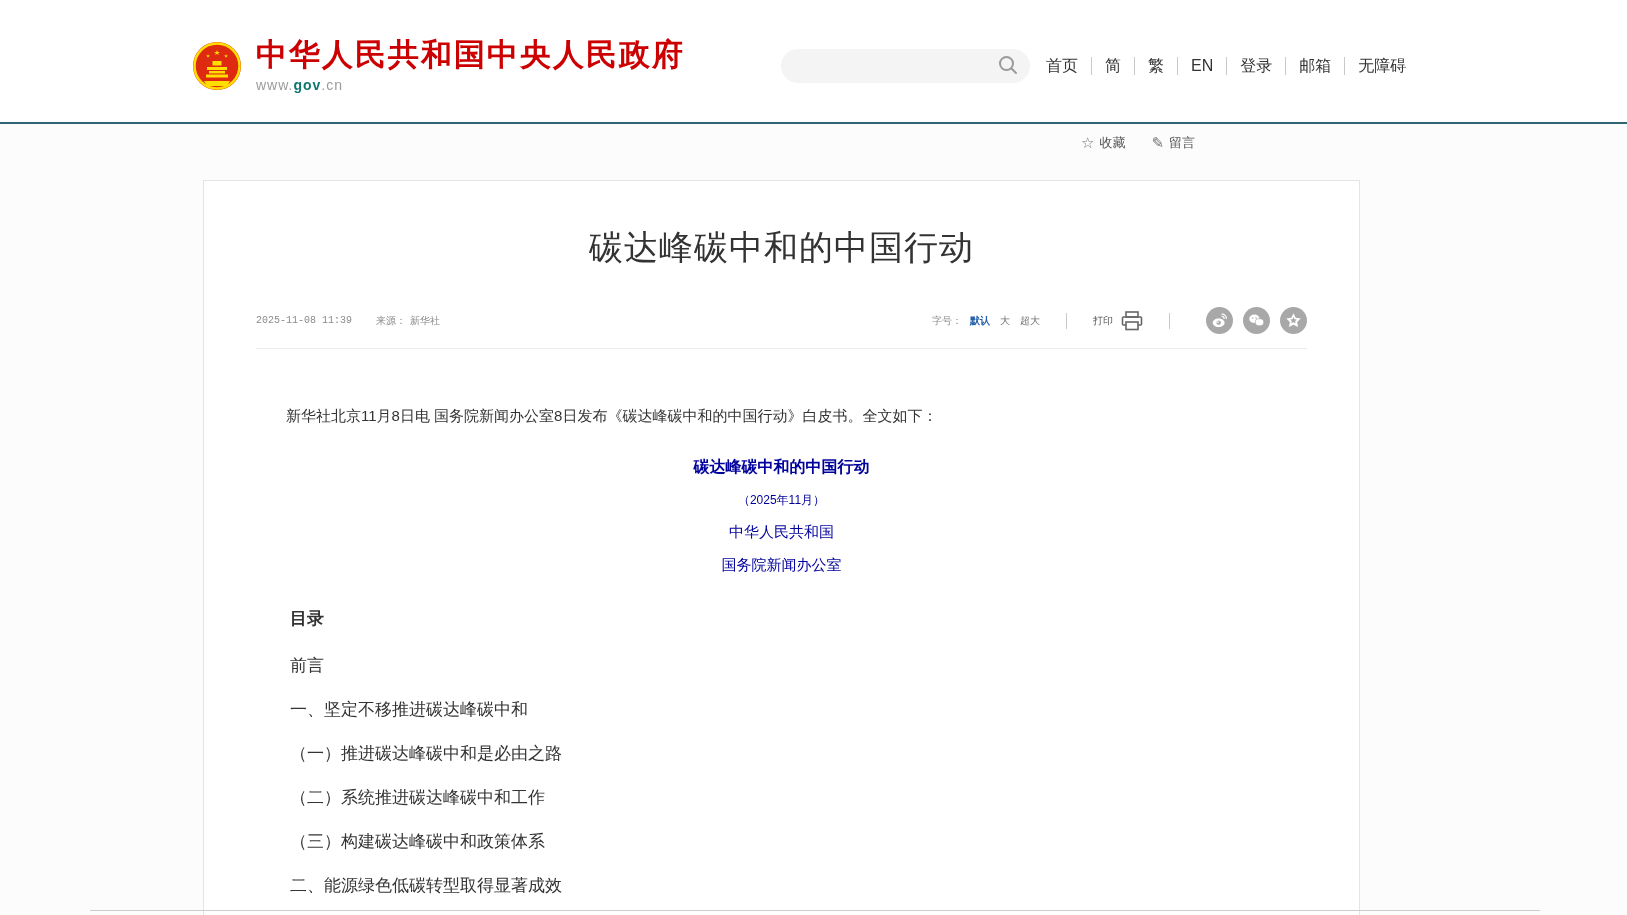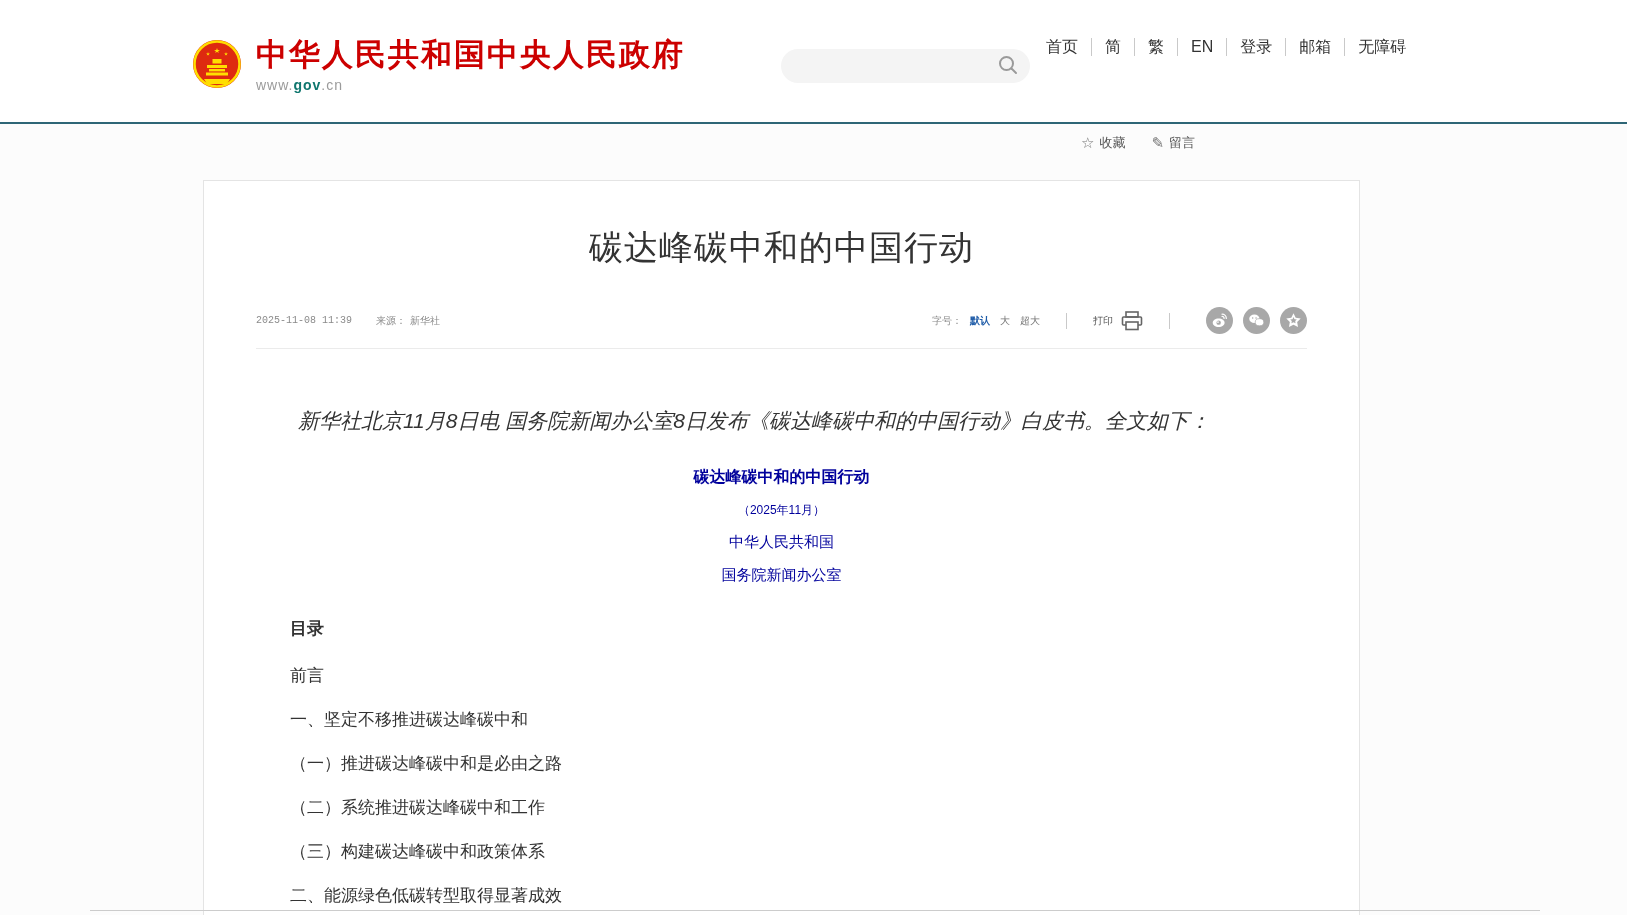--- a/index.html
+++ b/index.html
@@ -1,34 +1,34 @@
 <!DOCTYPE html>
 <html><head>
 <meta charset="utf-8">
 <style>
   * { box-sizing: border-box; margin: 0; padding: 0; }
   html,body { width:1627px; height:915px; overflow:hidden; background:#fff;
     font-family:"Liberation Sans","DejaVu Sans",sans-serif; }
 
   
   .topbar { position:relative; height:122px; background:#fff; }
-  .brand { position:absolute; left:192px; top:38px; display:flex; align-items:flex-start; }
+  .brand { position:absolute; left:192px; top:38px; display:flex; align-items:center; }
   .emblem { width:50px; height:52px; flex:0 0 auto; }
   .brand-text { margin-left:14px; }
   .site-title { color:#cc0000; font-size:31px; font-weight:bold; letter-spacing:2px; line-height:1.1; }
   .site-url { color:#9b9b9b; font-size:14px; margin-top:5px; letter-spacing:1px; }
   .site-url .hl { color:#0f766e; font-weight:bold; }
 
   .search-wrap { position:absolute; left:781px; top:49px; width:249px; height:34px; }
   .search-input { width:100%; height:100%; border:none; outline:none; background:#f4f4f4;
     border-radius:17px; padding:0 40px 0 18px; font-size:15px; color:#333; }
   .search-btn { position:absolute; right:10px; top:5px; width:24px; height:24px; border:none;
     background:transparent; cursor:pointer; }
 
-  .nav { position:absolute; left:1046px; top:38px; display:flex; align-items:center; }
+  .nav { position:absolute; left:1046px; top:57px; display:flex; align-items:center; }
   .nav-item { font-size:16px; color:#333; text-decoration:none; padding:0 13px; cursor:pointer;
     border-right:1px solid #c9c9c9; line-height:18px; white-space:nowrap; }
   .nav-item:first-child { padding-left:0; }
   .nav-item:last-child { border-right:none; padding-right:0; }
 
   .teal-line { height:2px; background:#2e6676; }
 
   
   .page { position:relative; height:791px; background:#fcfcfc; }
   .quick { position:absolute; top:10px; right:432px; display:flex; align-items:center;
@@ -49,21 +49,21 @@
   .meta-src { margin-left:4px; }
   .meta-right { margin-left:auto; display:flex; align-items:center; color:#8a8a8a; }
   .fs-default { color:#1f5ca8; font-weight:bold; margin-left:8px; cursor:pointer; }
   .fs-opt { color:#777; margin-left:10px; cursor:pointer; }
   .v-sep { width:1px; height:16px; background:#c9c9c9; margin:0 26px; }
   .print { display:flex; align-items:center; color:#555; cursor:pointer; }
   .print-label { margin-right:8px; color:#555; }
   .circle-ic { width:27px; height:27px; border-radius:50%; background:#a8a8a8;
     display:flex; align-items:center; justify-content:center; margin-left:10px; cursor:pointer; }
 
-  .lead { margin-top:54px; font-size:21px; color:#333; text-indent:2em; line-height:1.7;font-style:italic; }
+  .lead { margin-top:54px; font-size:15px; color:#333; text-indent:2em; line-height:1.7; }
 
   .doc-center { text-align:center; color:#00009c; }
   .doc-title { margin-top:28px; font-size:16px; font-weight:bold; }
   .doc-date { margin-top:14px; font-size:12px; }
   .doc-org { margin-top:14px; font-size:15px; font-family:"DejaVu Serif","Liberation Serif",serif; }
 
   .toc-heading { margin-top:32px; text-indent:2em; font-size:17px; font-weight:bold; color:#333; }
   .toc-item { margin-top:27px; text-indent:2em; font-size:17px; color:#333; line-height:17px; }
 
   .footer-line { position:absolute; bottom:4px; left:90px; width:1450px; height:1px; background:#cccccc; }

